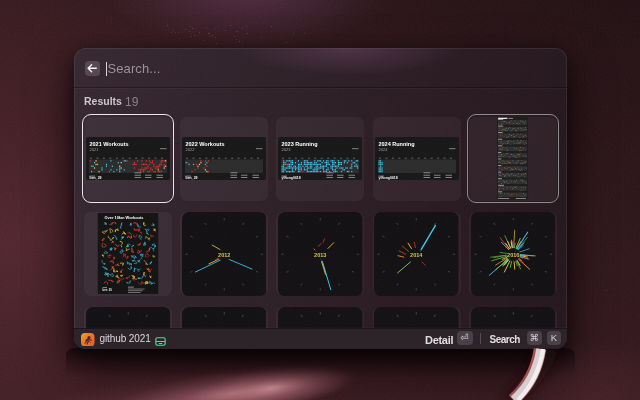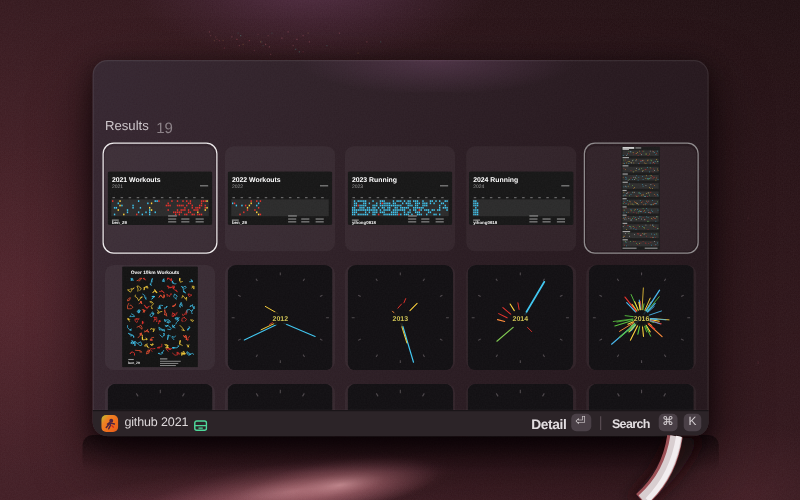--- a/index.html
+++ b/index.html
@@ -3,21 +3,21 @@
 * { margin:0; padding:0; box-sizing:border-box; }
 body { width:640px; height:400px; overflow:hidden; font-family:"Liberation Sans", sans-serif; position:relative; background:#2e171d; }
 .win { position:absolute; left:74px; top:48px; width:493px; height:301px; border-radius:12px;
   background:linear-gradient(105deg, #362731 0%, #2f2128 35%, #281a20 70%, #24171c 100%);
   box-shadow: 0 20px 45px rgba(8,2,4,0.72), 0 5px 16px rgba(8,2,4,0.55), inset 0 0 0 1px rgba(255,255,255,0.08);
   overflow:hidden; }
 .searchrow { position:absolute; left:0; top:0; width:100%; height:40px; border-bottom:1px solid rgba(0,0,0,0.35); box-shadow:0 1px 0 rgba(255,255,255,0.03); }
 .back { position:absolute; left:11px; top:13px; width:14.5px; height:14.5px; background:#544750; border-radius:4px; }
 .cursor { position:absolute; left:31.5px; top:13.5px; width:1.5px; height:14px; background:#d9d4d6; }
 .ph { position:absolute; left:33.5px; top:13px; font-size:13px; color:#9c9197; letter-spacing:0.1px; }
-.results { position:absolute; left:10px; top:47px; font-size:10.5px; font-weight:normal; color:#cdc6ca; }
+.results { position:absolute; left:10px; top:47px; font-size:10.5px; font-weight:bold; color:#cdc6ca; }
 .rescount { position:absolute; left:51px; top:47px; font-size:12px; color:#8b8187; }
 .bottombar { position:absolute; left:0; bottom:0; width:100%; height:21.5px; background:#2c2428; border-top:1px solid rgba(0,0,0,0.4); box-shadow:0 -1px 0 rgba(255,255,255,0.02);margin-top:21px; }
 .key { display:inline-block; background:#4a4047; border-radius:4px; color:#d6d0d3; text-align:center; }
 </style></head>
 <body>
 <svg width="640" height="400" viewBox="0 0 640 400" style="position:absolute;left:0;top:0">
 <defs>
 <radialGradient id="g1" cx="0.04" cy="0.6" r="1.25">
  <stop offset="0" stop-color="#4c2128"></stop>
         <stop offset="0.3" stop-color="#3d1c22"></stop>
@@ -143,20 +143,27 @@
 <rect x="522" y="207" width="1" height="1" fill="#9a4f5e" opacity="0.18"></rect>
 <rect x="335" y="7" width="1" height="1" fill="#8f4455" opacity="0.22"></rect>
 <rect x="389" y="310" width="1" height="1" fill="#9a4f5e" opacity="0.14"></rect>
 <rect x="303" y="290" width="1" height="1" fill="#9a4f5e" opacity="0.16"></rect>
 <rect x="332" y="222" width="1" height="1" fill="#9a4f5e" opacity="0.22"></rect>
 <rect x="66" y="348" width="509" height="30" rx="8" fill="url(#underwin)"></rect>
 <rect width="640" height="400" filter="url(#noise)" opacity="0.11"></rect>
 </svg>
 <div class="win">
   <div style="position:absolute;left:100px;top:0;width:300px;height:26px;background:radial-gradient(ellipse 160px 40px at 175px 0px, rgba(132,84,124,0.36), rgba(132,84,124,0) 70%);"></div>
+  <div class="searchrow">
+    <div class="back"><svg width="14.5" height="14.5" viewBox="0 0 14.5 14.5">
+          <path d="M3.2,7.25 H11.3 M6.6,3.8 L3.1,7.25 L6.6,10.7" stroke="#f4f1f3" stroke-width="1.4" fill="none" stroke-linecap="round" stroke-linejoin="round"></path>
+        </svg></div>
+    <div class="cursor"></div>
+    <div class="ph">Search...</div>
+  </div>
   <div class="results">Results</div>
   <div class="rescount">19</div>
   <div style="position:absolute;left:-74px;top:-48px;width:640px;height:400px;">
   <div style="position:absolute;left:81.9px;top:114.4px;width:92.2px;height:88.7px;border:1.9px solid #ece9ea;border-radius:9px;"></div>
       <div style="position:absolute;left:84.0px;top:116.5px;width:88.0px;height:84.5px;background:rgba(255,255,255,0.045);border-radius:7px;display:flex;align-items:center;justify-content:center;overflow:hidden;">
         <div style="width:84px;height:43px;border-radius:2px;overflow:hidden;"><svg viewBox="0 0 168 86" width="100%" height="100%">
 <rect width="168" height="86" fill="#171717"></rect>
 <text x="7" y="17.5" font-family="Liberation Sans" font-size="11" font-weight="bold" fill="#ffffff">2021 Workouts</text>
 <text x="7" y="27.5" font-family="Liberation Sans" font-size="8" fill="#9f9f9f">2021</text>
 <rect x="148" y="22" width="13" height="2.4" fill="#6e6e6e"></rect>

